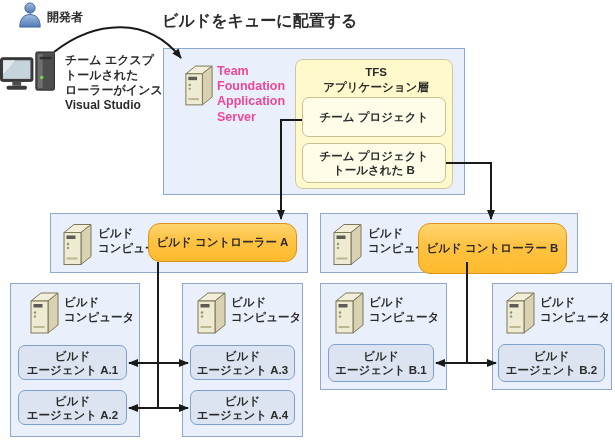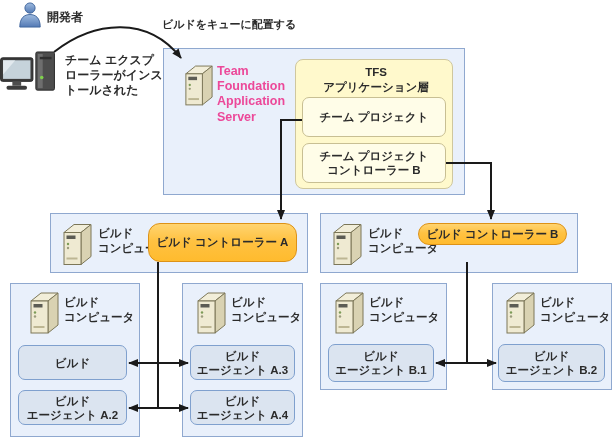--- a/index.html
+++ b/index.html
@@ -65,25 +65,26 @@
   <svg class="icon-svg" style="left:17px;top:2px" width="26" height="26">
       <use href="#person"></use>
     </svg>
   <div class="lbl" style="left:47px;top:9px">開発者</div>
 
   <svg class="icon-svg" style="left:0px;top:50px" width="58" height="47">
       <use href="#pc"></use>
     </svg>
   <div class="lines" style="left:65px;top:53px;font-size:12px">
     <div>チーム エクスプ</div>
+    <div>トールされた</div>
     <div>ローラーがインス</div>
-    <div>トールされた</div>
-  </div>
-
-  <div class="lbl" style="left:162px;top:17px;font-size:11px">ビルドをキューに配置する</div>
+    <div>Visual Studio</div>
+  </div>
+
+  <div class="lbl" style="left:162px;top:11px;font-size:16px">ビルドをキューに配置する</div>
 
   <div class="bluebox" style="left:163px;top:48px;width:302px;height:147px"></div>
   <svg class="icon-svg" style="left:182px;top:63px" width="33" height="43">
       <use href="#srv"></use>
     </svg>
   <div class="tfs-label" style="left:217px;top:64px">
     <div>Team</div>
     <div>Foundation</div>
     <div>Application</div>
     <div>Server</div>
@@ -92,53 +93,54 @@
   <div class="yellow-outer" style="left:295px;top:59px;width:158px;height:130px"></div>
   <div class="tier-title" style="left:295px;top:65px;width:162px">
     <div>TFS</div>
     <div>アプリケーション層</div>
   </div>
   <div class="yellow-inner" style="left:302px;top:97px;width:144px;height:40px">
     <div>チーム プロジェクト</div>
   </div>
   <div class="yellow-inner" style="left:302px;top:143px;width:144px;height:40px">
     <div>チーム プロジェクト</div>
-    <div>コントローラー B</div>
+    <div>トールされた B</div>
   </div>
 
   <div class="bluebox" style="left:50px;top:213px;width:258px;height:60px"></div>
   <svg class="icon-svg" style="left:60px;top:221px" width="34" height="45">
       <use href="#srv"></use>
     </svg>
   <div class="lines" style="left:98px;top:226px">
     <div>ビルド</div>
     <div>コンピュータ</div>
   </div>
   <div class="orange" style="left:148px;top:223px;width:149px;height:39px">ビルド コントローラー A</div>
 
   <div class="bluebox" style="left:320px;top:213px;width:258px;height:60px"></div>
   <svg class="icon-svg" style="left:330px;top:221px" width="34" height="45">
       <use href="#srv"></use>
     </svg>
   <div class="lines" style="left:368px;top:226px">
     <div>ビルド</div>
     <div>コンピュータ</div>
   </div>
-  <div class="orange" style="left:418px;top:223px;width:149px;height:22px">ビルド コントローラー B</div>
+  <div class="orange" style="left:418px;top:223px;width:149px;height:51px">ビルド コントローラー B</div>
 
   <div class="bluebox" style="left:10px;top:283px;width:130px;height:154px"></div>
   <svg class="icon-svg" style="left:27px;top:290px" width="34" height="44">
       <use href="#srv"></use>
     </svg>
   <div class="lines" style="left:64px;top:295px">
     <div>ビルド</div>
     <div>コンピュータ</div>
   </div>
   <div class="agent" style="left:18px;top:345px;width:109px;height:35px">
     <div>ビルド</div>
+    <div>エージェント A.1</div>
   </div>
   <div class="agent" style="left:18px;top:390px;width:109px;height:35px">
     <div>ビルド</div>
     <div>エージェント A.2</div>
   </div>
 
   <div class="bluebox" style="left:182px;top:283px;width:121px;height:154px"></div>
   <svg class="icon-svg" style="left:194px;top:290px" width="34" height="44">
       <use href="#srv"></use>
     </svg>

